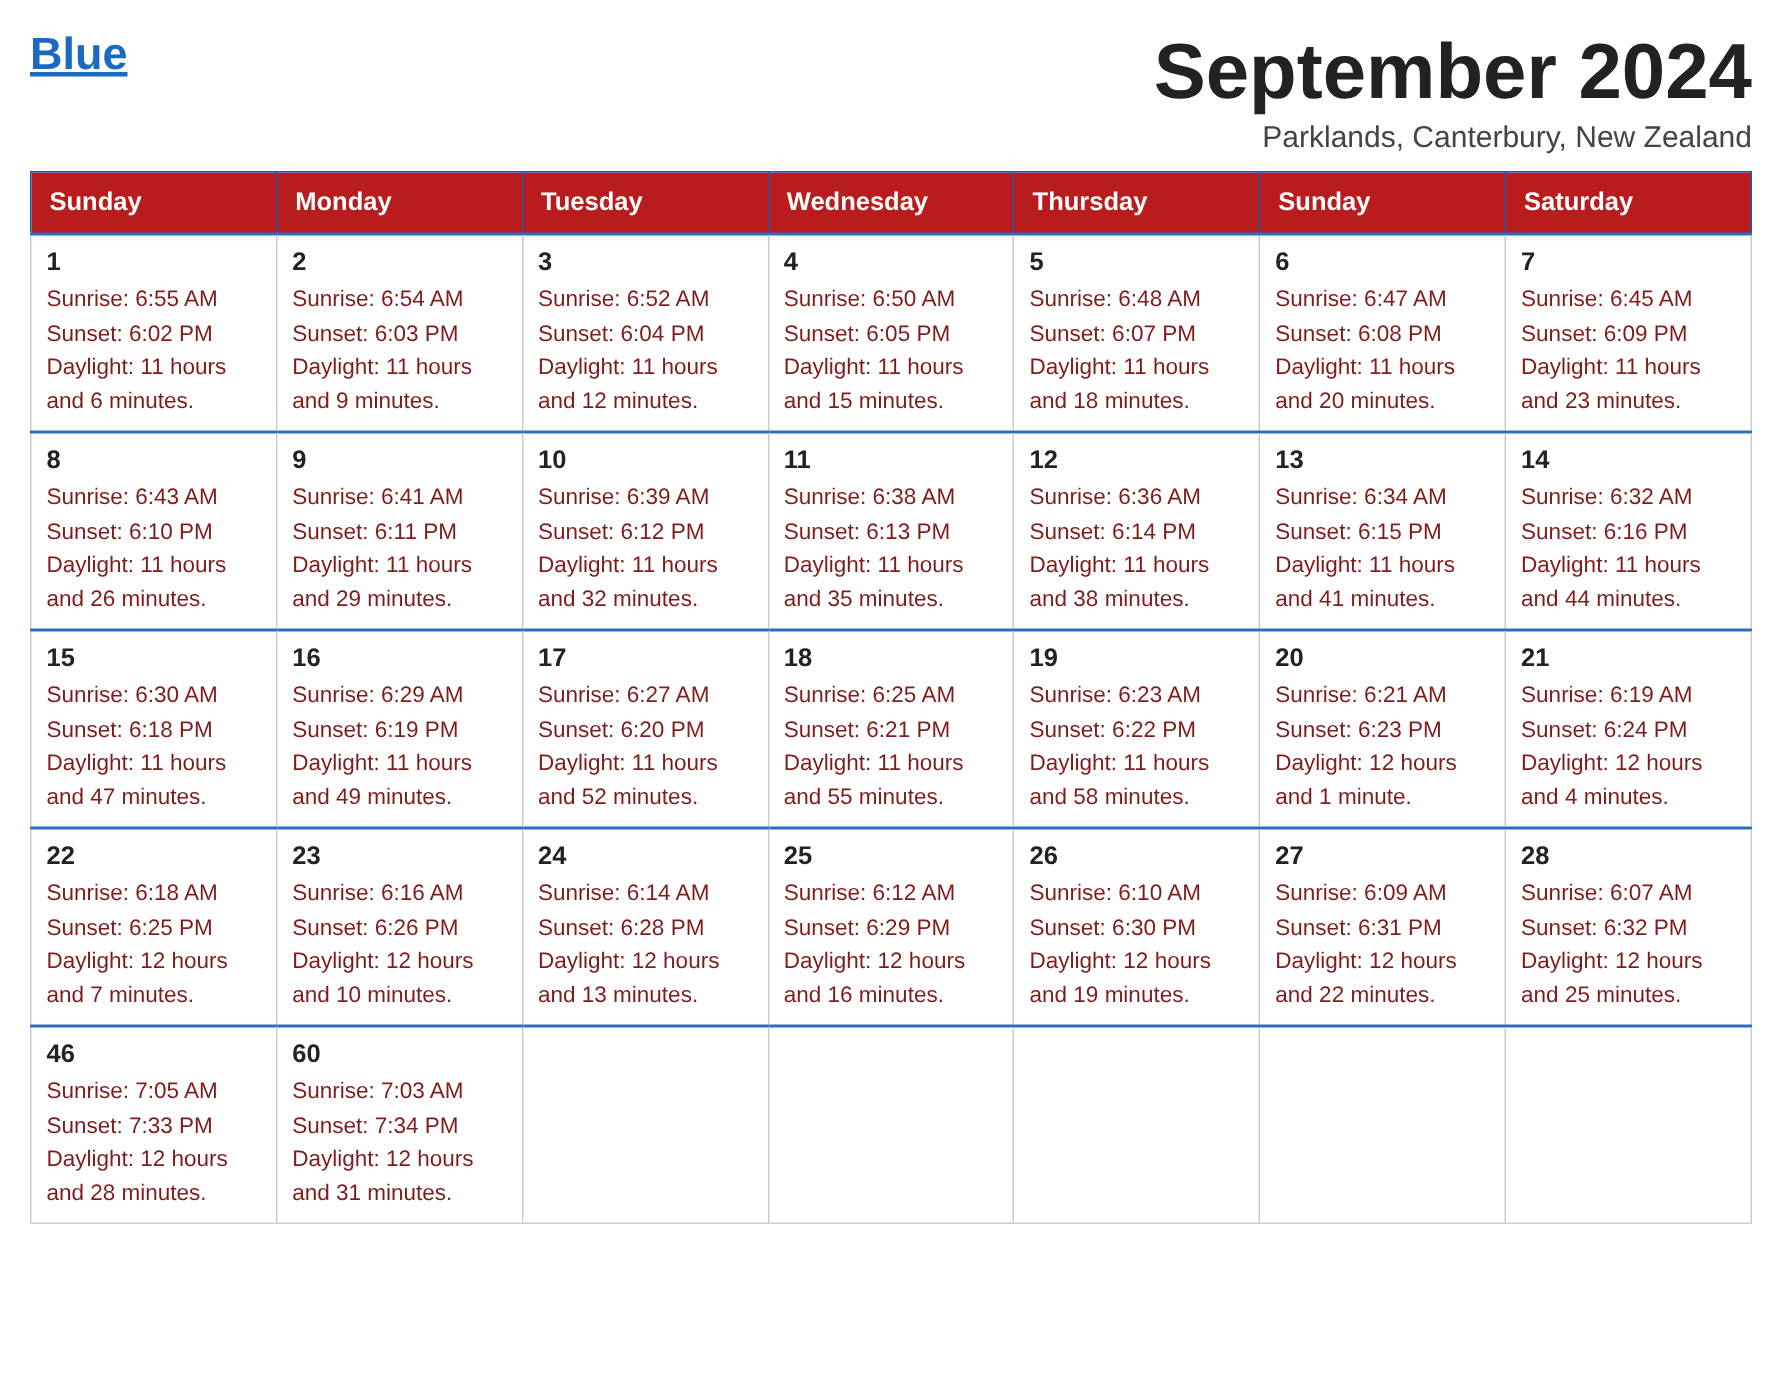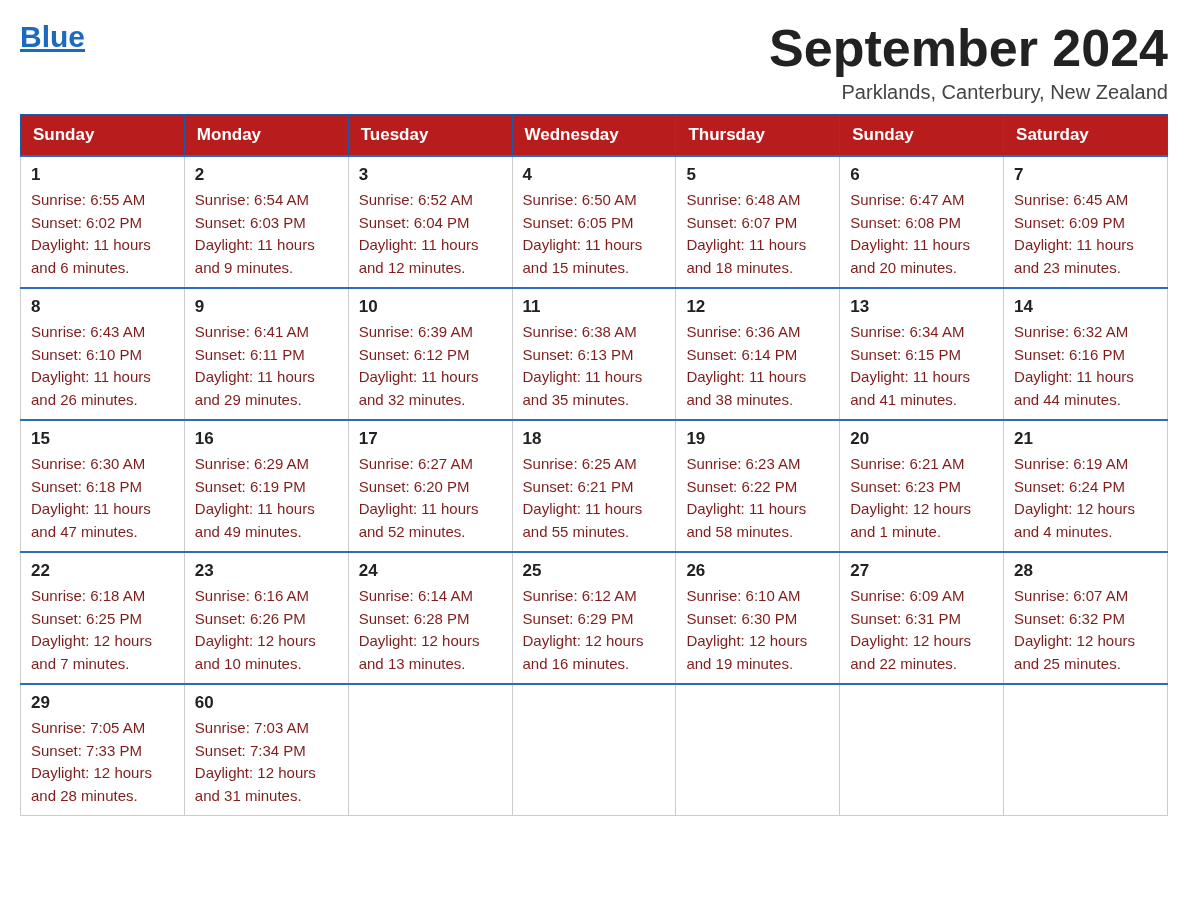--- a/index.html
+++ b/index.html
@@ -224,21 +224,21 @@
         <span class="day-number">27</span>
         <span class="day-info">Sunrise: 6:09 AM<br>Sunset: 6:31 PM<br>Daylight: 12 hours and&nbsp;22 minutes.</span>
       </td>
         <td>
         <span class="day-number">28</span>
         <span class="day-info">Sunrise: 6:07 AM<br>Sunset: 6:32 PM<br>Daylight: 12 hours and&nbsp;25 minutes.</span>
       </td>
       </tr>
       <tr>
         <td>
-        <span class="day-number">29</span>
+        <span class="day-number">46</span>
         <span class="day-info">Sunrise: 7:05 AM<br>Sunset: 7:33 PM<br>Daylight: 12 hours and&nbsp;28 minutes.</span>
       </td>
         <td>
         <span class="day-number">60</span>
         <span class="day-info">Sunrise: 7:03 AM<br>Sunset: 7:34 PM<br>Daylight: 12 hours and&nbsp;31 minutes.</span>
       </td>
         <td class="empty-cell"></td>
         <td class="empty-cell"></td>
         <td class="empty-cell"></td>
         <td class="empty-cell"></td>

